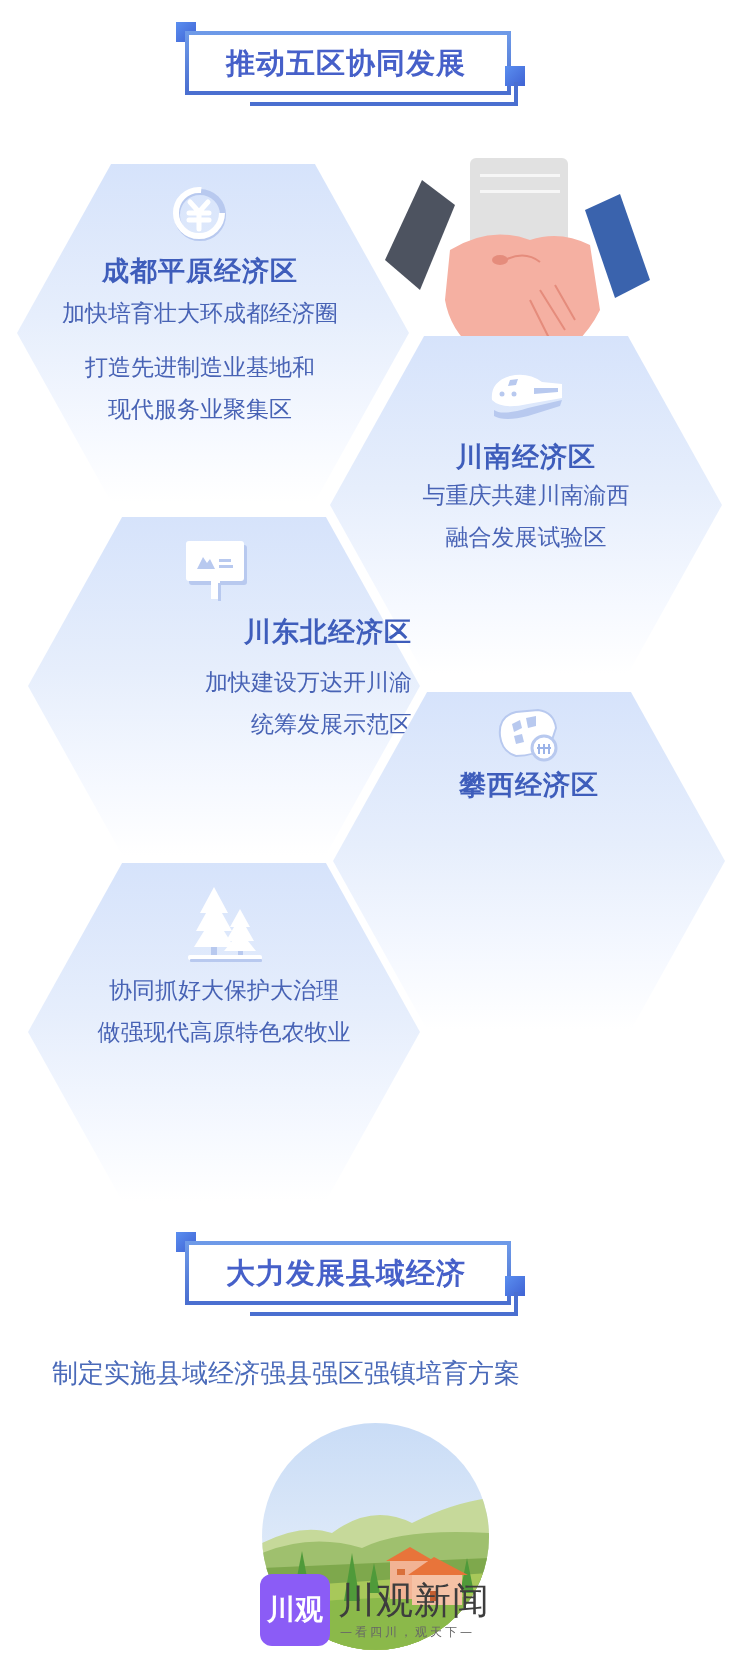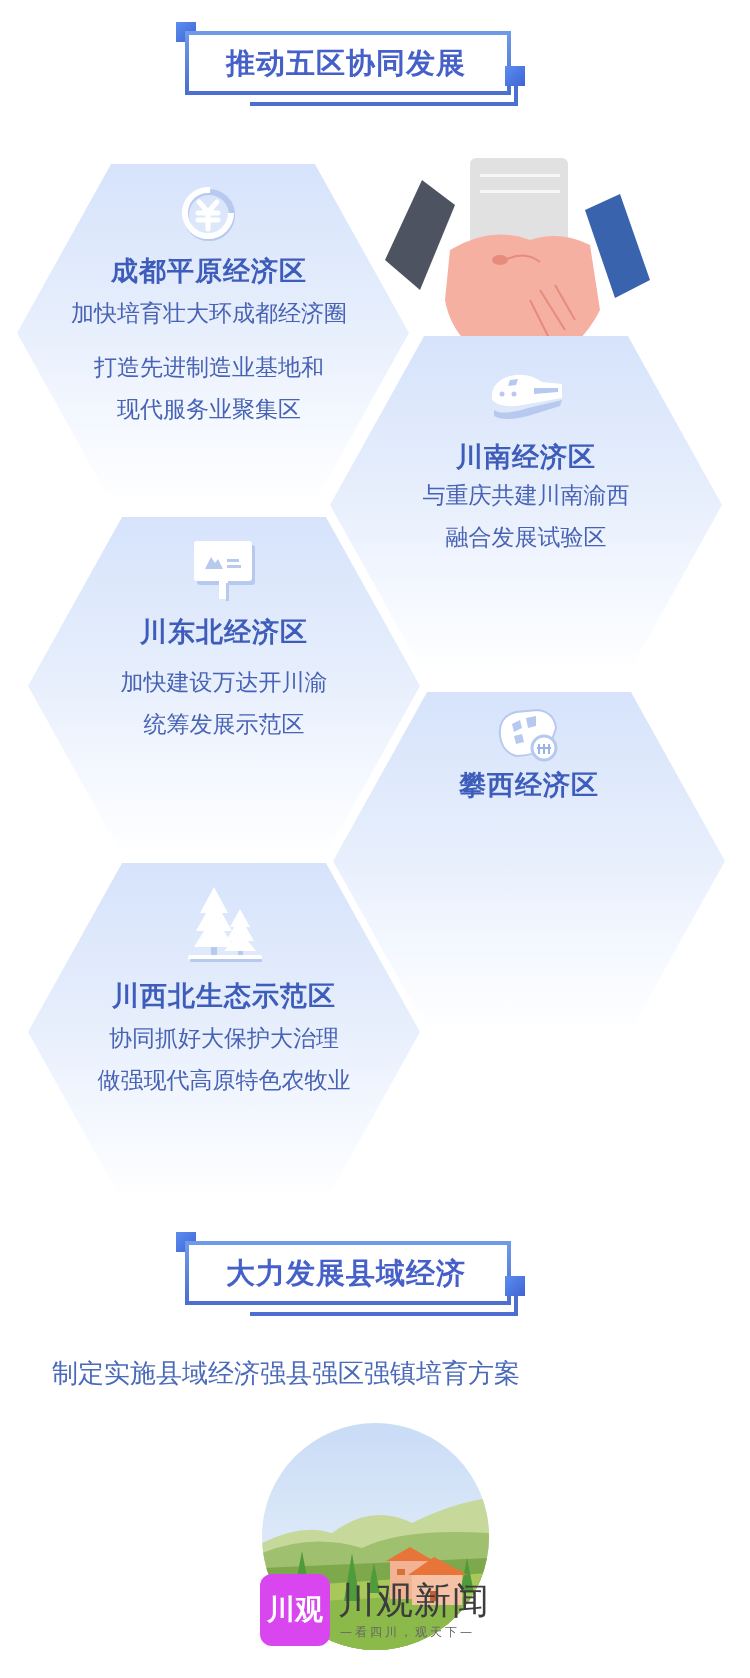--- a/index.html
+++ b/index.html
@@ -14,21 +14,21 @@
   .sec-head .hline{position:absolute;left:74px;top:80px;width:268px;height:4px;background:#4a6fd0;}
   .sec-head .label{position:absolute;left:11px;top:13px;width:318px;height:56px;line-height:56px;text-align:center;font-size:29px;font-weight:bold;color:#4660c9;letter-spacing:1px;}
   
   .hex{position:absolute;width:392px;height:338px;clip-path:polygon(24% 0,76% 0,100% 50%,76% 100%,24% 100%,0 50%);background:linear-gradient(180deg,#d6e3fb 0%,#e6eefc 45%,#f6f9ff 80%,#ffffff 100%);}
   .hex-content{position:absolute;width:392px;height:338px;text-align:center;color:#3e5fb8;}
   .hex-title{font-size:27px;font-weight:bold;color:#3e5dbb;line-height:34px;letter-spacing:1px;}
   .hex-line{font-size:23px;line-height:42px;color:#4863b5;white-space:nowrap;}
   .icon{display:block;margin:0 auto;}
   .body-text{position:absolute;left:52px;top:1356px;font-size:26px;color:#4a6ab9;white-space:nowrap;}
   .scene{position:absolute;left:262px;top:1423px;width:227px;height:227px;border-radius:50%;overflow:hidden;}
-  .logo-box{position:absolute;left:260px;top:1574px;width:70px;height:72px;border-radius:12px;background:#d946ef;color:#fff;font-size:28px;font-weight:bold;text-align:center;line-height:72px;font-family:"DejaVu Serif",serif;}
+  .logo-box{position:absolute;left:260px;top:1574px;width:70px;height:72px;border-radius:12px;background:#8b5cf6;color:#fff;font-size:28px;font-weight:bold;text-align:center;line-height:72px;font-family:"DejaVu Serif",serif;}
   .logo-text{position:absolute;left:338px;top:1576px;font-size:37px;color:#3d3d3d;font-family:"DejaVu Serif",serif;letter-spacing:1px;white-space:nowrap;}
   .logo-slogan{position:absolute;left:340px;top:1624px;font-size:12px;color:#666;letter-spacing:3px;white-space:nowrap;font-family:"DejaVu Serif",serif;text-align:right;}
 </style>
 </head>
 <body>
 
 <div class="sec-head" style="left:176px;top:22px;">
   <div class="sq1"></div>
   <div class="box"></div>
   <div class="sq2"></div>
@@ -46,21 +46,21 @@
     <polygon points="205,60 240,44 270,130 235,148" fill="#3a63ad"></polygon>
     <path d="M70,100 Q110,75 150,90 Q180,80 210,95 L220,160 Q200,200 160,215 Q120,220 95,200 Q70,180 65,150 Z" fill="#f5b0a2"></path>
     <path d="M95,200 Q110,190 120,210" stroke="#e58c7c" stroke-width="2" fill="none"></path>
     <path d="M125,110 Q145,100 160,112" stroke="#e58c7c" stroke-width="2" fill="none"></path>
     <ellipse cx="120" cy="110" rx="8" ry="5" fill="#e58c7c"></ellipse>
     <path d="M150,150 L170,190 M160,140 L185,180 M175,135 L195,170" stroke="#e58c7c" stroke-width="2" fill="none"></path>
   </svg>
 </div>
 
 <div class="hex" style="left:17px;top:164px;"></div>
-<div class="hex-content" style="left:13px;top:164px;">
+<div class="hex-content" style="left:4px;top:164px;">
   <svg class="icon" width="60" height="60" viewBox="0 0 60 60" style="margin-top:20px;">
     <circle cx="30" cy="31" r="23" fill="none" stroke="#b8c9ef" stroke-width="6"></circle>
     <circle cx="29" cy="29" r="23" fill="none" stroke="#ffffff" stroke-width="6" stroke-dasharray="110 40"></circle>
     <path d="M20 18 L29 28 L38 18 M19 29 H39 M19 36 H39 M29 28 V45" stroke="#ffffff" stroke-width="5" fill="none" stroke-linecap="round"></path>
   </svg>
   <div class="hex-title" style="margin-top:10px;">成都平原经济区</div>
   <div class="hex-line" style="margin-top:4px;">加快培育壮大环成都经济圈</div>
   <div class="hex-line" style="margin-top:12px;">打造先进制造业基地和</div>
   <div class="hex-line">现代服务业聚集区</div>
 </div>
@@ -74,21 +74,21 @@
     <circle cx="14" cy="24" r="2.5" fill="#b8c9ef"></circle>
     <circle cx="26" cy="24" r="2.5" fill="#b8c9ef"></circle>
     <path d="M46 18 L70 18 L70 22 L46 24 Z" fill="#b8c9ef"></path>
   </svg>
   <div class="hex-title" style="margin-top:14px;">川南经济区</div>
   <div class="hex-line" style="margin-top:0;">与重庆共建川南渝西</div>
   <div class="hex-line">融合发展试验区</div>
 </div>
 
 <div class="hex" style="left:28px;top:517px;"></div>
-<div class="hex-content" style="left:28px;top:517px;">
+<div class="hex-content" style="left:20px;top:517px;text-align:right;">
   <svg class="icon" width="66" height="66" viewBox="0 0 66 66" style="margin-top:20px;">
     <rect x="6" y="8" width="58" height="40" rx="3" fill="#b8c9ef"></rect>
     <rect x="3" y="4" width="58" height="40" rx="3" fill="#ffffff"></rect>
     <rect x="28" y="44" width="9" height="18" fill="#ffffff"></rect>
     <rect x="35" y="46" width="3" height="18" fill="#b8c9ef"></rect>
     <path d="M14 32 L20 20 L24 26 L27 22 L32 32 Z" fill="#b8c9ef"></path>
     <rect x="36" y="22" width="12" height="3" fill="#b8c9ef"></rect>
     <rect x="36" y="28" width="14" height="3" fill="#b8c9ef"></rect>
   </svg>
   <div class="hex-title" style="margin-top:12px;">川东北经济区</div>
@@ -110,21 +110,20 @@
 <div class="hex" style="left:28px;top:863px;"></div>
 <div class="hex-content" style="left:28px;top:863px;">
   <svg class="icon" width="80" height="80" viewBox="0 0 80 80" style="margin-top:22px;">
     <path d="M30 2 L44 28 L38 28 L48 46 L40 46 L50 62 L10 62 L20 46 L12 46 L22 28 L16 28 Z" fill="#ffffff"></path>
     <path d="M56 24 L66 42 L62 42 L70 56 L64 56 L72 66 L40 66 L48 56 L42 56 L50 42 L46 42 Z" fill="#ffffff"></path>
     <rect x="27" y="62" width="6" height="8" fill="#b8c9ef"></rect>
     <rect x="54" y="66" width="5" height="4" fill="#b8c9ef"></rect>
     <rect x="4" y="70" width="74" height="5" rx="2" fill="#ffffff"></rect>
     <rect x="6" y="74" width="72" height="3" rx="1" fill="#b8c9ef"></rect>
   </svg>
-  <div class="hex-title" style="margin-top:14px;">川西北生态示范区</div>
   <div class="hex-line" style="margin-top:4px;">协同抓好大保护大治理</div>
   <div class="hex-line">做强现代高原特色农牧业</div>
 </div>
 
 <div class="sec-head" style="left:176px;top:1232px;">
   <div class="sq1"></div>
   <div class="box"></div>
   <div class="sq2"></div>
   <div class="vline"></div>
   <div class="hline"></div>

